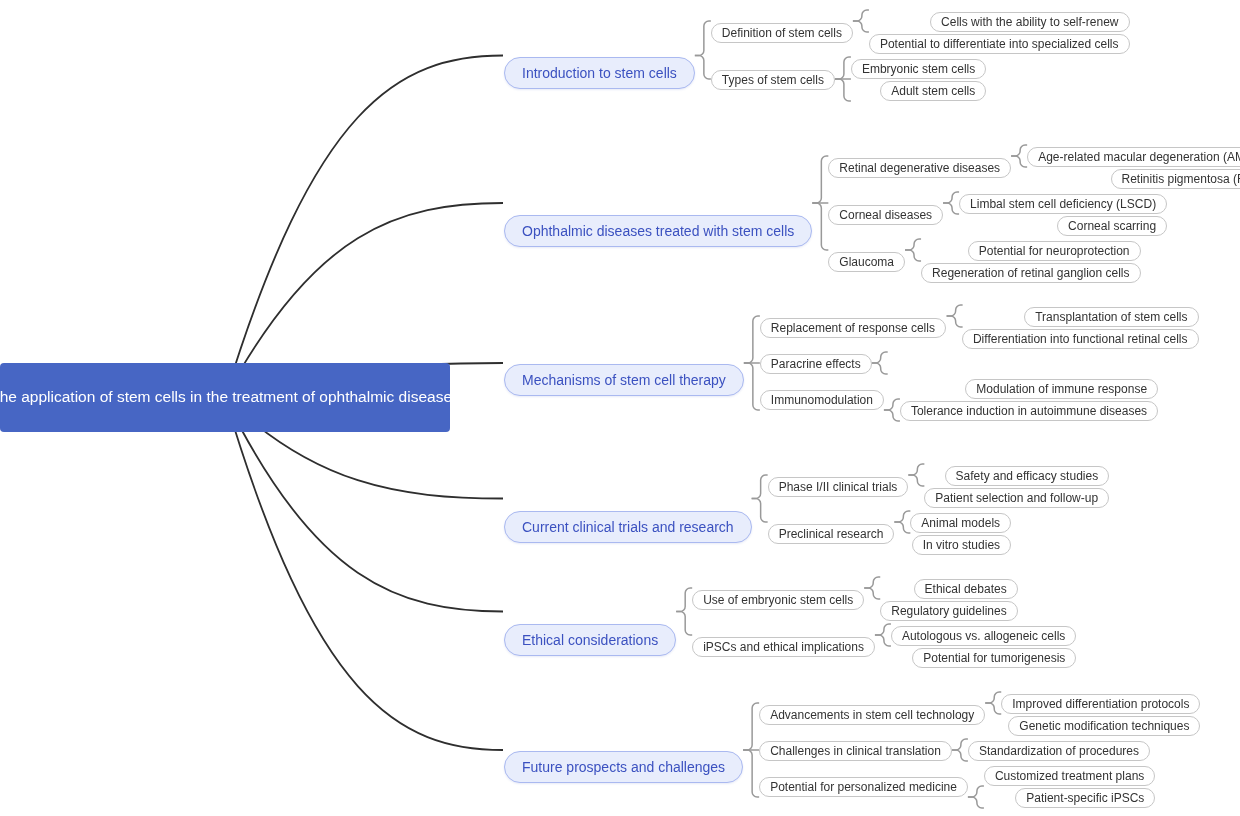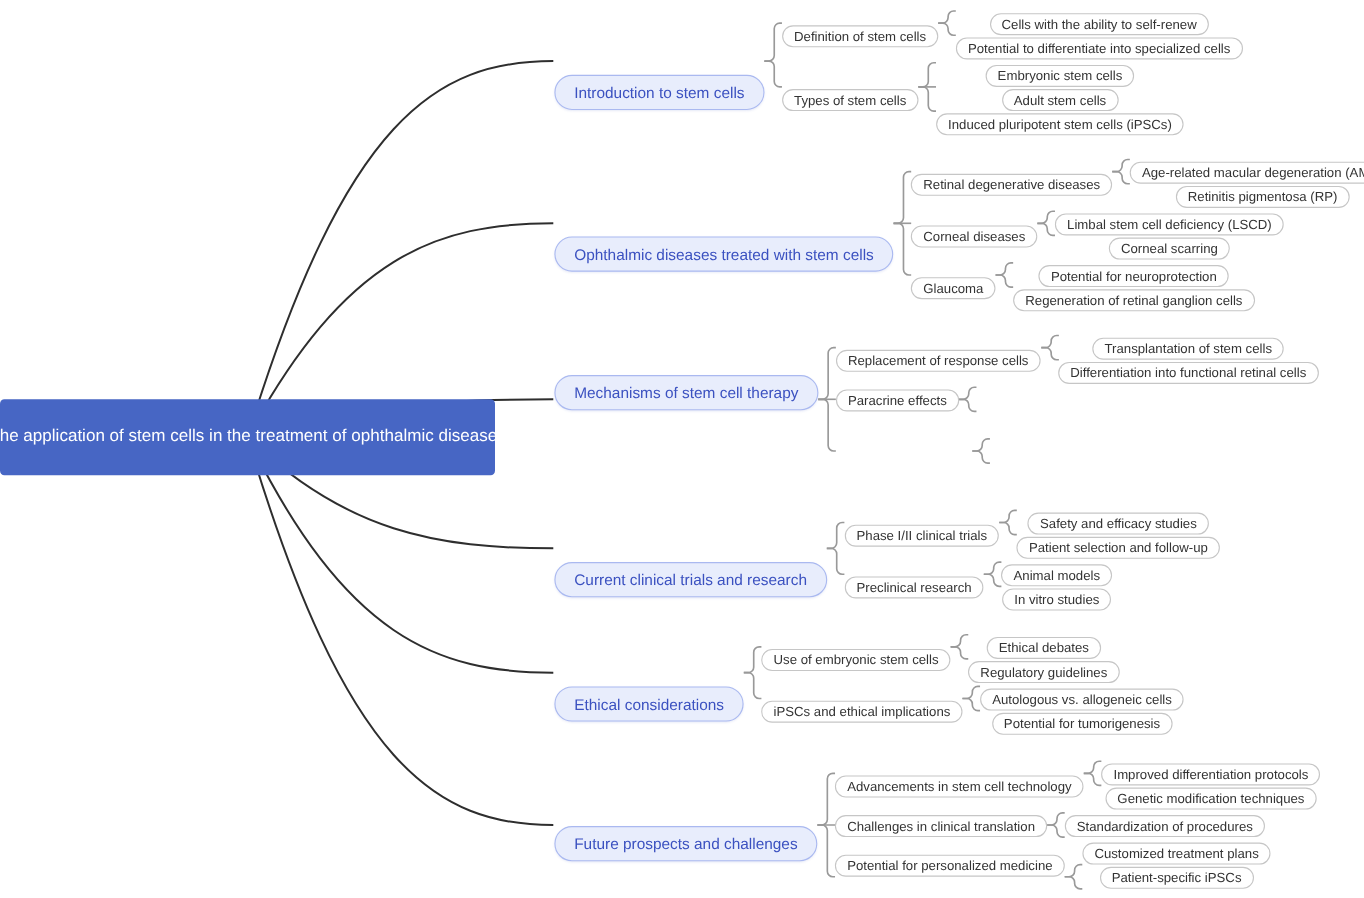--- a/index.html
+++ b/index.html
@@ -8,21 +8,21 @@
   #links{position:absolute;left:0;top:0;width:1240px;height:816px;}
   .root{
     position:absolute;left:0;top:363px;width:450px;height:69px;box-sizing:border-box;
     background:var(--root-fill);color:var(--root-text);
     border-radius:4px;display:flex;align-items:center;justify-content:center;
     text-align:center;font-size:15.5px;line-height:1.35;padding:0 26px;
   }
   .branch{position:absolute;left:504px;display:flex;align-items:center;column-gap:16px;}
   .groups{display:flex;flex-direction:column;row-gap:5px;margin-top:12px;}
   .group{display:flex;align-items:center;column-gap:16px;}
-  .leaves{display:flex;flex-direction:column;row-gap:2px;align-items:center;}
+  .leaves{display:flex;flex-direction:column;row-gap:2px;align-items:flex-end;}
   .pill{white-space:nowrap;display:flex;align-items:center;box-sizing:border-box;}
   .l1{
     height:32px;padding:12px 17px;border-radius:16px;font-size:14px;
     background:var(--branch-fill);border:1.4px solid var(--branch-border);color:var(--branch-text);
     box-shadow:0 1px 2px rgba(60,80,190,0.12);
     margin-top:44px;
   }
   .l2,.l3{
     height:20px;padding:0 10px;border-radius:10px;font-size:12px;
     background:var(--node-fill);border:1px solid var(--node-border);color:var(--node-text);
@@ -96,21 +96,20 @@
           <div class="leaves">
             <div class="pill l3">Cells with the ability to self-renew</div>
             <div class="pill l3">Potential to differentiate into specialized cells</div>
           </div>
         </div>
         <div class="group">
           <div class="pill l2">Types of stem cells</div>
           <div class="leaves">
             <div class="pill l3">Embryonic stem cells</div>
             <div class="pill l3">Adult stem cells</div>
-            <div class="pill l3">Induced pluripotent stem cells (iPSCs)</div>
           </div>
         </div>
       </div>
     </div>
     <div class="branch" style="top: 135px;">
       <div class="pill l1">Ophthalmic diseases treated with stem cells</div>
       <div class="groups">
         <div class="group">
           <div class="pill l2">Retinal degenerative diseases</div>
           <div class="leaves">
@@ -139,20 +138,27 @@
       <div class="groups">
         <div class="group">
           <div class="pill l2">Replacement of response cells</div>
           <div class="leaves">
             <div class="pill l3">Transplantation of stem cells</div>
             <div class="pill l3">Differentiation into functional retinal cells</div>
           </div>
         </div>
         <div class="group">
           <div class="pill l2">Paracrine effects</div>
+        </div>
+        <div class="group">
+          <div class="pill l2">Immunomodulation</div>
+          <div class="leaves">
+            <div class="pill l3">Modulation of immune response</div>
+            <div class="pill l3">Tolerance induction in autoimmune diseases</div>
+          </div>
         </div>
       </div>
     </div>
     <div class="branch" style="top: 454px;">
       <div class="pill l1">Current clinical trials and research</div>
       <div class="groups">
         <div class="group">
           <div class="pill l2">Phase I/II clinical trials</div>
           <div class="leaves">
             <div class="pill l3">Safety and efficacy studies</div>

